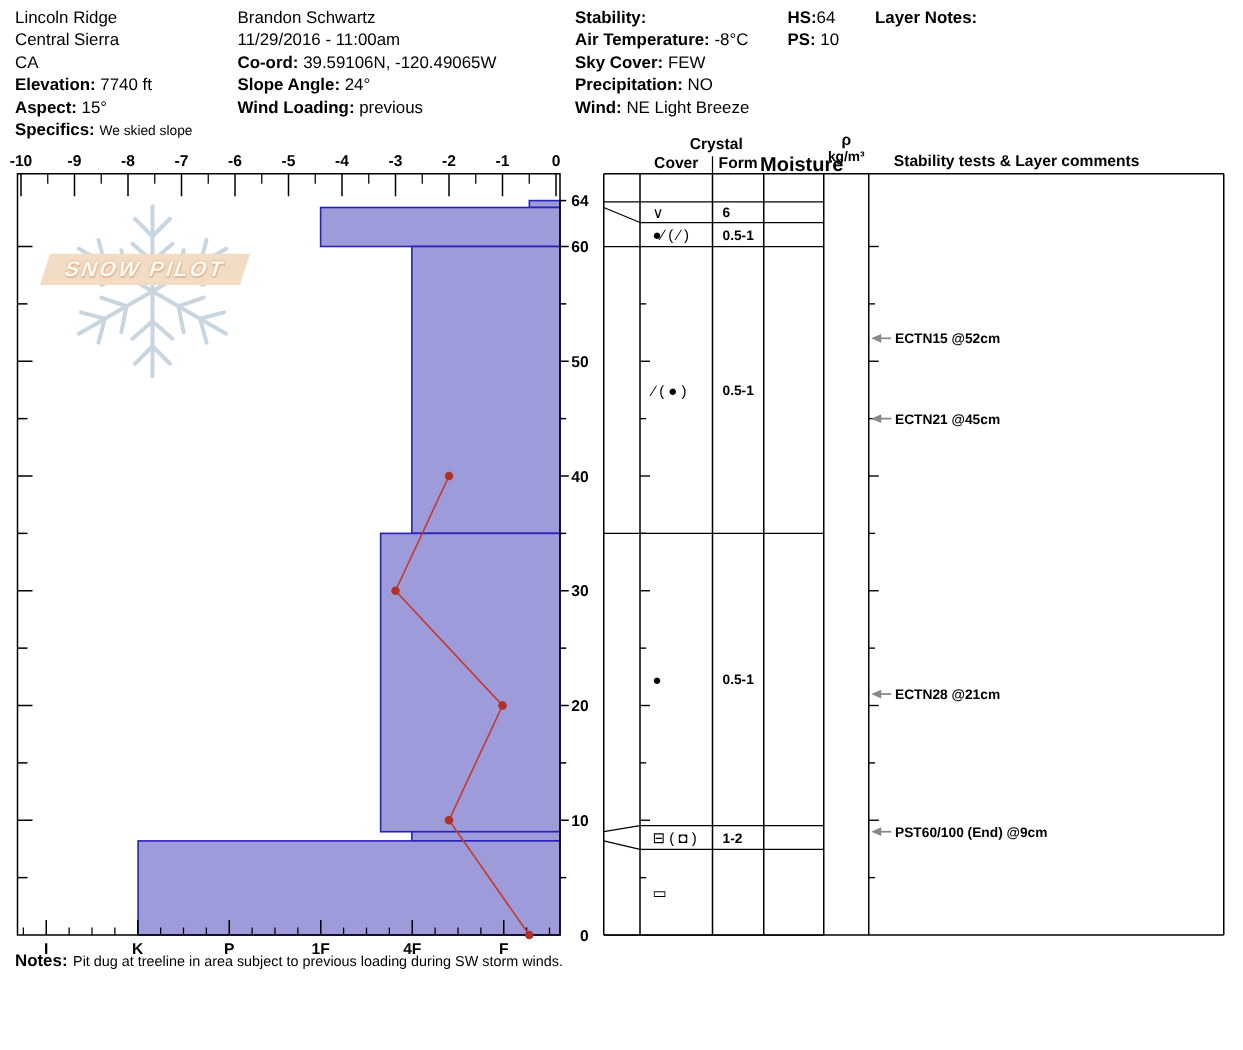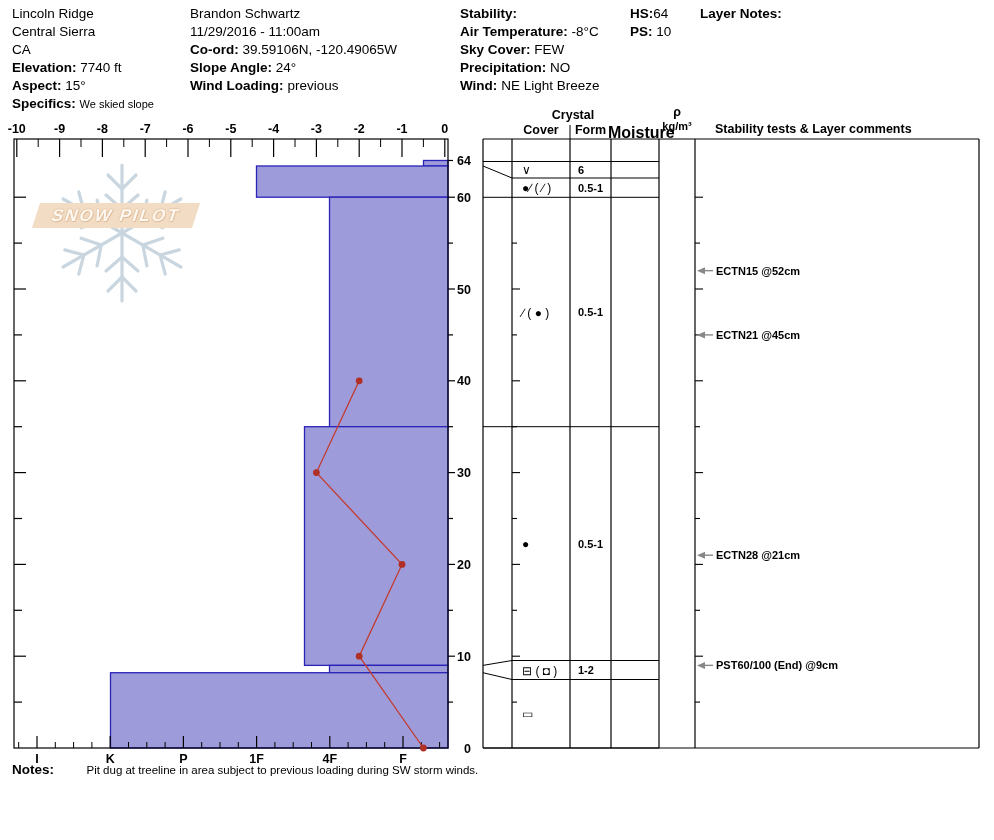--- a/index.html
+++ b/index.html
@@ -11,21 +11,21 @@
   .th{position:absolute;font-weight:bold;font-size:12.5px;white-space:nowrap;}
   #watermark{position:absolute;left:40px;top:155px;width:165px;height:160px;}
   #wm-band{position:absolute;left:36px;top:203px;width:160px;height:25px;
            background:#f2dcc4;transform:skewX(-18deg);
            display:flex;align-items:center;justify-content:center;}
   #wm-text{font-weight:bold;font-size:17px;letter-spacing:2px;color:#fdf8f2;
            text-shadow:0 0 1px #d9b28a,0 0 2px #d9b28a,1px 1px 0 #e4c29d;}
   #plot{position:absolute;left:0;top:0;font-family:"Liberation Sans",sans-serif;}
   #footer{position:absolute;left:12px;top:760px;white-space:nowrap;}
   #footer b{font-size:13.5px;}
-  #footer span{font-size:11.5px;margin-left:28px;}
+  #footer span{font-size:11.5px;}
 </style>
 </head>
 <body>
 
 <div class="hcol" style="left:12px;">
   <div>Lincoln Ridge</div>
   <div>Central Sierra</div>
   <div>CA</div>
   <div><b>Elevation:</b> <span>7740 ft</span></div>
   <div><b>Aspect:</b> <span>15°</span></div>

